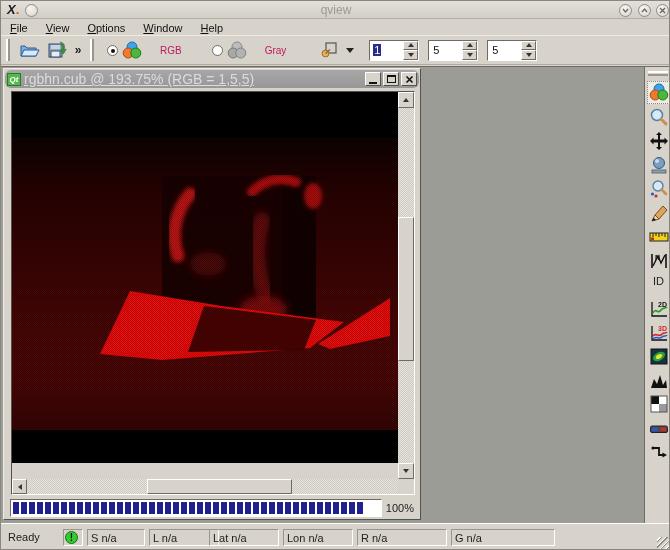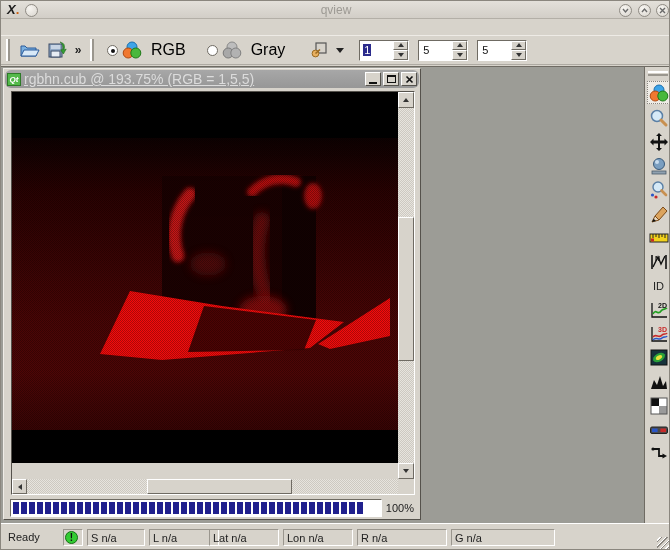--- a/index.html
+++ b/index.html
@@ -25,21 +25,21 @@
   .menu-item::first-letter{text-decoration:underline;}
 
   
   #toolbar{position:absolute;left:0;top:34px;width:670px;height:30px;background:#d7d3cb;
     border-top:1px solid #eeebe6;border-bottom:1px solid #aeaaa2;display:flex;align-items:center;}
   .tgrip{width:4px;height:22px;margin:0 5px;border-left:2px solid #fff;border-right:2px solid #9a968e;}
   .tbtn{width:26px;height:26px;margin:0 1px;display:flex;align-items:center;justify-content:center;background:transparent;border:1px solid transparent;padding:0;}
   .over{width:14px;height:22px;font-weight:bold;font-size:12px;display:flex;align-items:center;justify-content:center;background:transparent;border:none;padding:0;color:#222;}
   .radio{width:11px;height:11px;border-radius:50%;background:#fff;border:1px solid #6f6b63;position:relative;margin:0 4px 0 8px;}
   .radio.on::after{content:"";position:absolute;left:3px;top:3px;width:4px;height:4px;border-radius:50%;background:#111;}
-  .band-label{margin:0 9px;font-size:16px;color:#000000;}
+  .band-label{margin:0 18px;font-size:10px;color:#be185d;}
   .dd-arrow{width:0;height:0;border-left:4px solid transparent;border-right:4px solid transparent;border-top:5px solid #222;margin:0 6px 0 3px;}
   .spin{width:50px;height:21px;background:#fff;border:1px solid;border-color:#6f6b63 #fff #fff #6f6b63;display:flex;margin-left:9px;}
   .spin .val{flex:1;padding:3px 3px 0 3px;font-size:11px;}
   .spin .val span{padding:0 1px;}
   .sel-val{background:#2b2b8c;color:#fff;}
   .spin .btns{width:15px;display:flex;flex-direction:column;}
   .sb{flex:1;background:#d7d3cb;border:1px solid;border-color:#fff #6f6b63 #6f6b63 #fff;display:flex;align-items:center;justify-content:center;padding:0;}
   .tri-up{width:0;height:0;border-left:3px solid transparent;border-right:3px solid transparent;border-bottom:4px solid #333;}
   .tri-down{width:0;height:0;border-left:3px solid transparent;border-right:3px solid transparent;border-top:4px solid #333;}
   .tri-left{width:0;height:0;border-top:3px solid transparent;border-bottom:3px solid transparent;border-right:4px solid #333;}
@@ -78,21 +78,21 @@
   #progress-row{position:absolute;left:6px;right:6px;top:430px;height:18px;display:flex;align-items:center;}
   #pbar{flex:1;height:18px;background:#fff;border:1px solid;border-color:#6f6b63 #fff #fff #6f6b63;position:relative;}
   #pfill{position:absolute;left:2px;top:2px;bottom:2px;width:352px;
     background:repeating-linear-gradient(90deg,#20208e 0 6px,#ffffff 6px 8px);}
   #plabel{width:32px;text-align:right;font-size:11px;color:#222;}
 
   
   #tools{position:absolute;right:0;top:0;width:27px;height:457px;background:#d7d3cb;border-left:1px solid #6f6b63;}
   #tools-grip{position:absolute;left:3px;top:4px;width:20px;height:5px;
     border-top:2px solid #fff;border-bottom:2px solid #9a968e;}
-  .tool{position:absolute;left:2px;width:23px;height:23px;display:flex;align-items:center;justify-content:center;
+  .tool{position:absolute;left:2px;width:23px;height:23px;display:flex;justify-content:center;
     background:transparent;border:1px solid transparent;padding:0;}
   .tool.active{background:#efece6;border:1px dotted #8a8680;}
   .tool svg{display:block;}
   .id-txt{font-size:11px;color:#222;letter-spacing:0;}
 
   
   #statusbar{position:absolute;left:0;top:522px;width:670px;height:28px;background:#d7d3cb;border-top:1px solid #fff;}
   #status-msg{position:absolute;left:7px;top:7px;color:#222;}
   .panel{position:absolute;top:5px;height:17px;border:1px solid;border-color:#9a968e #fff #fff #9a968e;
     padding:2px 3px;font-size:11px;color:#222;}
@@ -120,20 +120,27 @@
           <path d="M2 6 L4.5 3 L7 6" fill="none" stroke="#6a6a6a" stroke-width="1.4"></path>
         </svg>
     </span>
     <span class="circ-btn" style="left:655px">
       <svg width="9" height="9" viewBox="0 0 9 9">
           <path d="M2 2 L7 7 M7 2 L2 7" stroke="#6a6a6a" stroke-width="1.4"></path>
         </svg>
     </span>
   </div>
 
+  <div id="menubar">
+    <span class="menu-item">File</span>
+    <span class="menu-item">View</span>
+    <span class="menu-item">Options</span>
+    <span class="menu-item">Window</span>
+    <span class="menu-item">Help</span>
+  </div>
 
   <div id="toolbar">
     <span class="tgrip"></span>
     <button class="tbtn">
       <svg width="22" height="20" viewBox="0 0 22 20">
         <path d="M3 16 L3 6 L7 6 L9 8 L18 8 L18 16 Z" fill="#7ab0e0" stroke="#2a5a9a"></path>
         <path d="M3 16 L6 10 L21 10 L18 16 Z" fill="#d8e9f8" stroke="#2a5a9a"></path>
       </svg>
     </button>
     <button class="tbtn">

